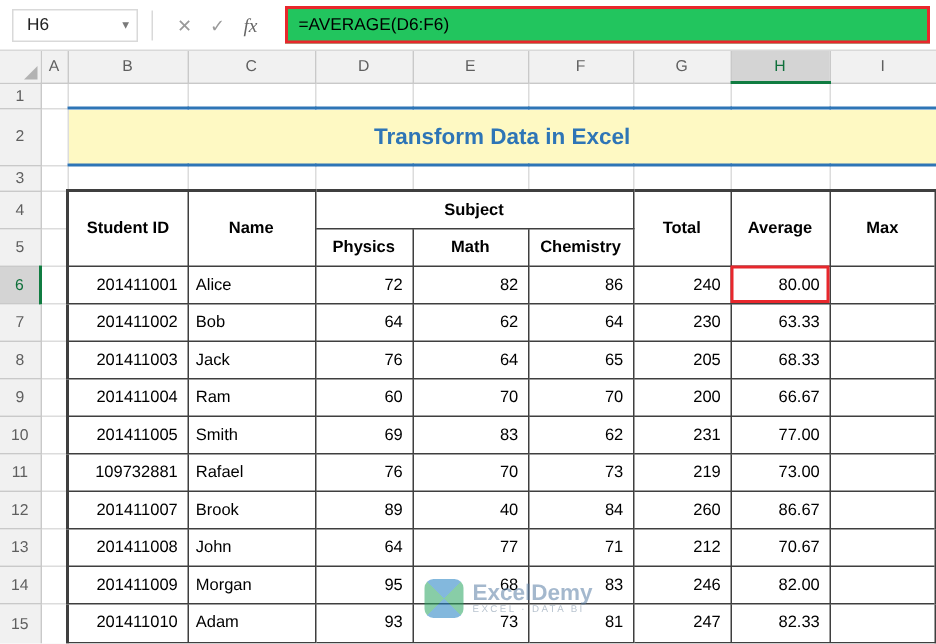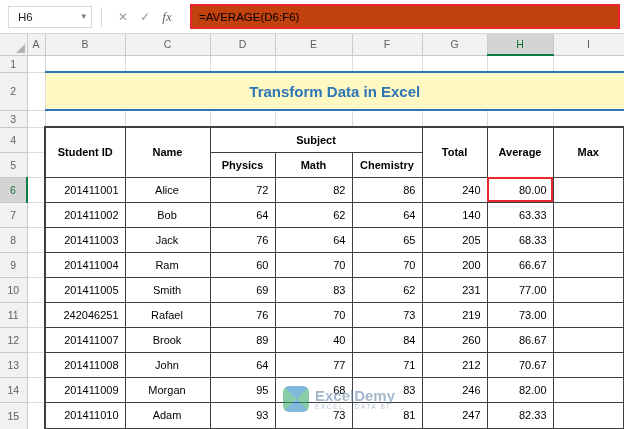--- a/index.html
+++ b/index.html
@@ -12,21 +12,21 @@
           background:#fff; border-bottom:1px solid #d9d9d9; }
   .namebox { width:84px; height:22px; border:1px solid #d9d9d9; display:flex;
              align-items:center; justify-content:space-between; padding:0 5px 0 9px;
              font-size:11.5px; color:#222; background:#fff; }
   .nb-arrow { color:#7a7a7a; font-size:9px; line-height:1; }
   .fdiv { width:1px; height:20px; background:#d9d9d9; margin:0 10px 0 9px; }
   .fbtn { width:22px; text-align:center; color:#9a9a9a; font-size:12px; }
   .fbtn.fx { color:#666; font-style:italic; font-family:"Liberation Serif", serif; font-size:13px; }
   .finput { flex:1; height:25px; margin-left:12px; border:2px solid #e8272c;
             display:flex; align-items:center; padding:0 7px; font-size:11.5px;
-            color:#000; background:#c2410c; }
+            color:#000; background:#22c55e; }
 
   
   table { border-collapse:collapse; table-layout:fixed; width:624px; }
   td, th { overflow:hidden; white-space:nowrap; font-weight:normal; vertical-align:middle; }
   tr.hr  { height:21px; } tr.r1 { height:17px; } tr.r2 { height:38px; }
   tr.r3  { height:17px; } tr.r4 { height:25px; } tr.r5 { height:25px; }
   tr.rx  { height:25px; } tr.rlast { height:27px; }
 
   .ch, .rh, .corner { background:#f1f1f1; border-right:1px solid #c9c9c9;
         border-bottom:1px solid #c9c9c9; font-size:10.5px; color:#5f5f5f; text-align:center; }
@@ -37,21 +37,21 @@
   .rh.sel { background:#d4d4d4; border-right:2px solid #107c41; color:#0f703b; }
 
   .ga { border-right:1px solid #dcdcdc; border-bottom:1px solid #dcdcdc; background:#fff; }
 
   .title-cell { text-align:center; font-size:15px; font-weight:bold; color:#2e75b6;
         border-top:2px solid #2e75b6; border-bottom:2px solid #2e75b6; background:#fef9c3; }
 
   .tc { border:1px solid #3f3f3f; font-size:11px; color:#000; padding:0 6px; background:#fff; }
   .hd { font-weight:bold; text-align:center; }
   .num { text-align:right; }
-  .txt { text-align:center; padding-left:5px; }
+  .txt { text-align:left; padding-left:5px; }
   .e-t { border-top-width:2px; } .e-l { border-left-width:2px; }
   .e-r { border-right-width:2px; } .e-b { border-bottom-width:2px; }
   .red-cell { outline:2px solid #e8272c; outline-offset:-2px;padding-left:28px; }
 
   
   .watermark { position:absolute; left:283px; top:386px; display:flex; align-items:center;
                gap:6px; opacity:.55; pointer-events:none; }
   .wm-logo { width:26px; height:26px; border-radius:6px;
              background:conic-gradient(from 45deg, #28a661 0 25%, #1e7fc2 0 50%, #28a661 0 75%, #1e7fc2 0); }
   .wm-brand { font-size:15px; font-weight:bold; color:#5b7fa6; line-height:1.05; }
@@ -169,21 +169,21 @@
     </tr>
 
     <tr class="rx">
       <td class="rh">7</td>
       <td class="ga"></td>
       <td class="tc num e-l">201411002</td>
       <td class="tc txt">Bob</td>
       <td class="tc num">64</td>
       <td class="tc num">62</td>
       <td class="tc num">64</td>
-      <td class="tc num">140</td>
+      <td class="tc num">230</td>
       <td class="tc num">63.33</td>
       <td class="tc e-r"></td>
     </tr>
 
     <tr class="rx">
       <td class="rh">8</td>
       <td class="ga"></td>
       <td class="tc num e-l">201411003</td>
       <td class="tc txt">Jack</td>
       <td class="tc num">76</td>
@@ -216,21 +216,21 @@
       <td class="tc num">83</td>
       <td class="tc num">62</td>
       <td class="tc num">231</td>
       <td class="tc num">77.00</td>
       <td class="tc e-r"></td>
     </tr>
 
     <tr class="rx">
       <td class="rh">11</td>
       <td class="ga"></td>
-      <td class="tc num e-l">242046251</td>
+      <td class="tc num e-l">109732881</td>
       <td class="tc txt">Rafael</td>
       <td class="tc num">76</td>
       <td class="tc num">70</td>
       <td class="tc num">73</td>
       <td class="tc num">219</td>
       <td class="tc num">73.00</td>
       <td class="tc e-r"></td>
     </tr>
 
     <tr class="rx">

